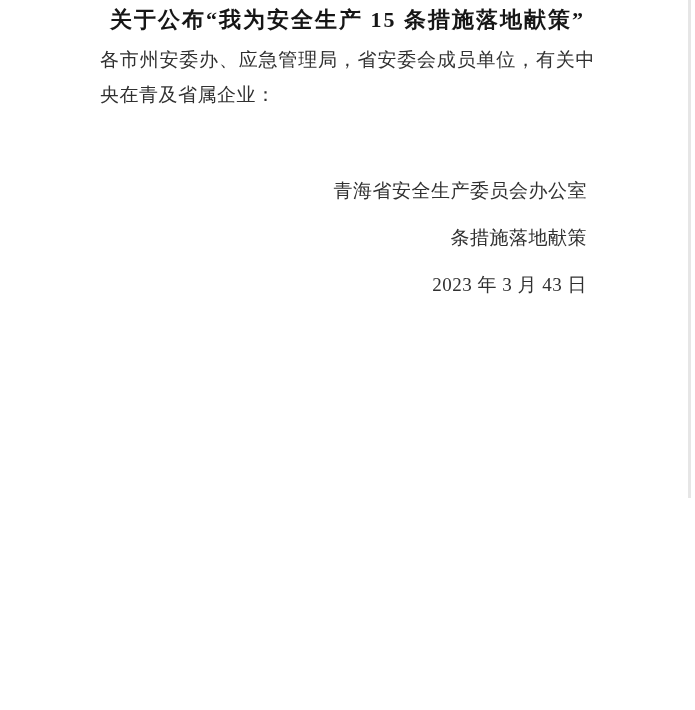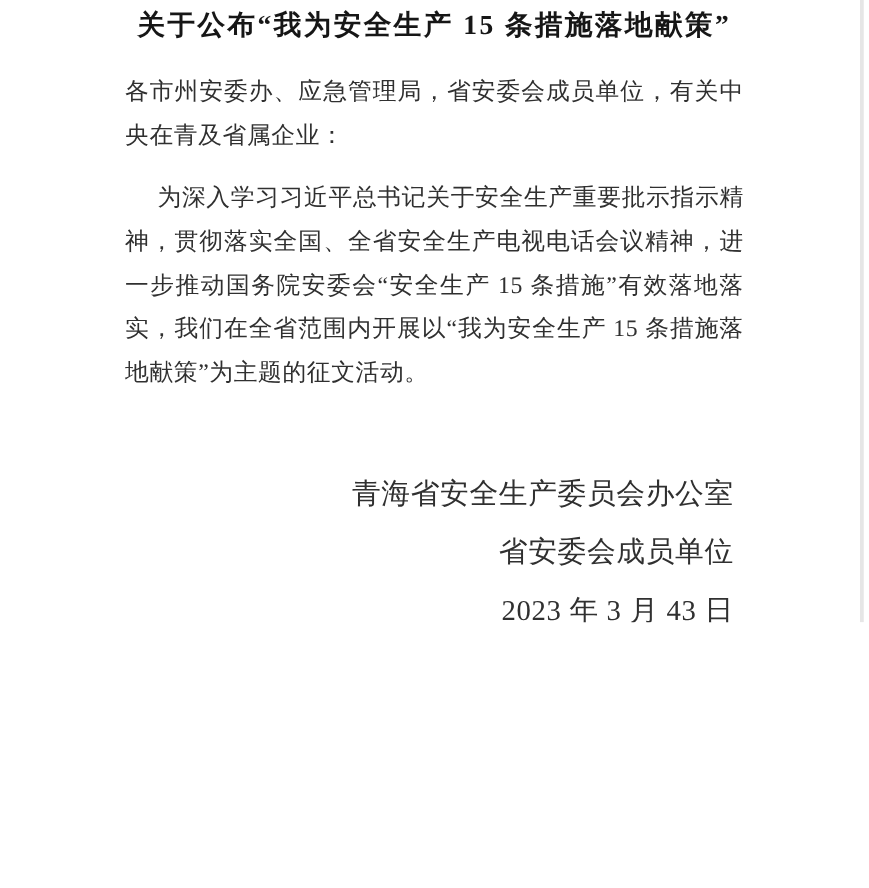--- a/index.html
+++ b/index.html
@@ -39,61 +39,60 @@
     letter-spacing: 2px;
     text-align: center;
     color: var(--title-ink, #161616);
   }
   .body-text {
     font-size: 19px;
     color: var(--body-ink, #303030);
     letter-spacing: 0.5px;
   }
   .salutation {
-    margin-top: 16px;
+    margin-top: 2px;
     line-height: 35px;
     text-align: justify;
     word-break: break-all;
   }
   .para {
     line-height: 35px;
     text-align: justify;
     word-break: break-all;
     text-indent: 26px;
   }
   .para-1 { margin-top: 15px; }
   .para-2 { margin-top: 17px; }
   .signature {
     margin-top: 55px;
     padding-right: 8px;
     text-align: right;
     line-height: 47px;
-    font-size: 23px;
+    font-size: 19px;
     color: var(--body-ink, #303030);
     letter-spacing: 0.5px;
   }
 </style>
 </head>
 <body>
 
 <div class="page">
 
   <div class="page-edge"></div>
 
   <div class="content">
 
     <div class="title">
       <div>关于公布“我为安全生产 15 条措施落地献策”</div>
     </div>
 
     <div class="body-text salutation">各市州安委办、应急管理局，省安委会成员单位，有关中央在青及省属企业：</div>
 
-    <div class="body-text para para-1">为深入学习习近平总书记关于安全生产重要批示指示精神，贯彻落实全国、全省安全生产电视电话会议精神，进一步推动国务院安委会“安全生产 15 条措施”有效落地落实，我们在全省范围内开展以“我为安全生产 15 条措施落地献策”为主题的征文活动。</div>
 
 
     <div class="signature">
       <div>青海省安全生产委员会办公室</div>
-      <div>省安委会成员单位</div>
+      <div>条措施落地献策</div>
       <div>2023 年 3 月 43 日</div>
     </div>
 
   </div>
 </div>
 
 </body></html>

